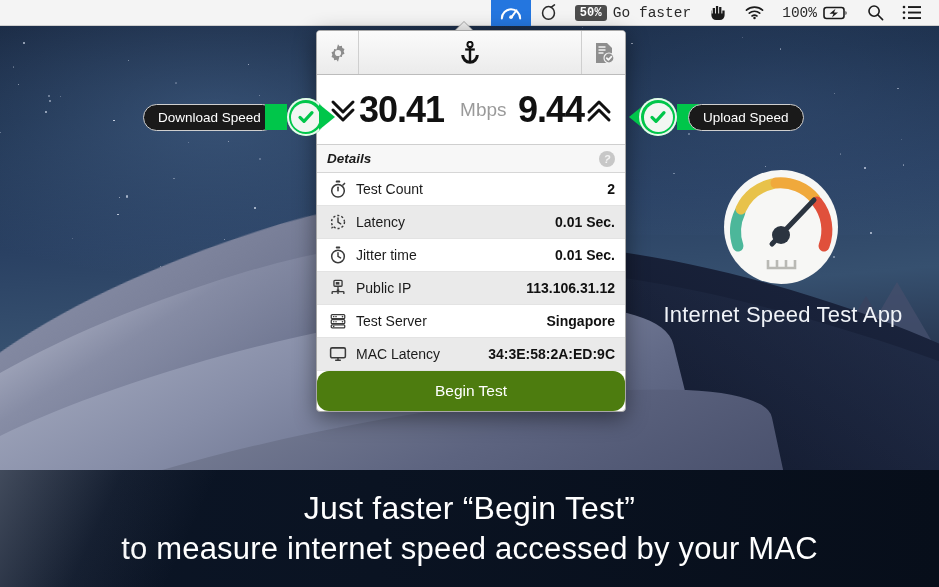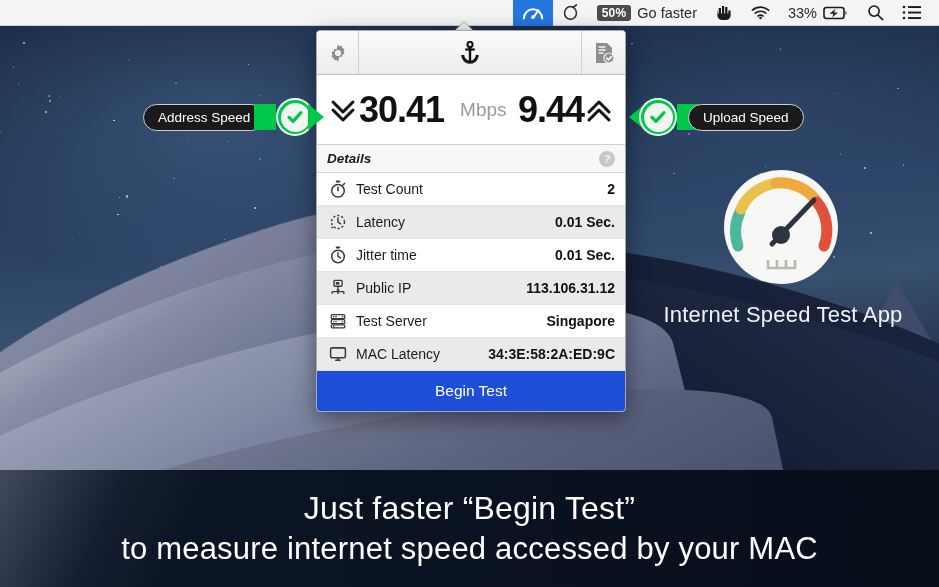--- a/index.html
+++ b/index.html
@@ -46,21 +46,21 @@
     transform: rotate(14deg); border-radius: 45% 55% 0 0 / 28% 24% 0 0; }
   .mtn-wrap { position:absolute; right:0; top:36%; width:42%; height:22%; overflow:hidden; }
   .peak { position:absolute; bottom:0; width:0; height:0; border-style:solid;
     border-color: transparent transparent #39435f transparent; opacity:.85; }
 
   
   .menubar { position:absolute; left:0; top:0; width:939px; height:26px;
     background:#f4f4f4; display:flex; align-items:center; justify-content:flex-end;
     border-bottom:1px solid #d0d0d0; padding-right:8px; gap:0; }
   .mb-item { display:flex; align-items:center; height:26px; padding:0 9px;
-    font-size:14px; color:#1b1b1b; gap:6px; }
+    font-size:14px; color:#1b1b1b; gap:6px;font-family:Liberation Mono, monospace; }
   .mb-item.active { background:#2476df; }
   .mb-badge { background:#4d4d4d; color:#fff; font-size:12px; font-weight:bold;
     border-radius:3px; padding:1px 5px; letter-spacing:.2px; }
   .mb-text { font-size:14.5px; color:#2a2a2a; }
   .mb-pct { font-size:14.5px; color:#2a2a2a; }
 
   
   .popover { position:absolute; left:316px; top:30px; width:310px;
     background:#fff; border:1px solid #a8a8a8; border-radius:4px;
     box-shadow: 0 6px 22px rgba(0,0,0,.45); overflow:hidden; }
@@ -91,22 +91,22 @@
     display:flex; align-items:center; justify-content:center; }
 
   .row { height:33px; display:flex; align-items:center; padding:0 10px;
     border-bottom:1px solid #e3e3e3; }
   .row.alt { background:#eaeaea; }
   .row .ico { width:22px; display:flex; align-items:center; justify-content:center;
     margin-right:7px; }
   .row .lbl { font-size:14px; color:#1b1b1b; }
   .row .val { margin-left:auto; font-size:14px; font-weight:bold; color:#111; }
 
-  .begin-btn { height:40px; background:#1d4ed8; color:#fff; display:flex;
-    align-items:center; justify-content:center; font-size:15.5px; }
+  .begin-btn { height:40px; background:#4d7c0f; color:#fff; display:flex;
+    align-items:center; justify-content:center; font-size:15.5px;border-radius:12px; }
 
   
   .callout { position:absolute; display:flex; align-items:center; }
   .callout .pill { background:#1a1a1a; border:1.5px solid #cfcfcf; border-radius:16px;
     height:27px; display:flex; align-items:center; padding:0 14px;
     font-size:13.5px; color:#fff; }
   .check { width:38px; height:38px; border-radius:50%; background:#00c64a;
     display:flex; align-items:center; justify-content:center;
     box-shadow: 0 0 0 2px #eaf7ee inset; }
   .check .inner { width:29px; height:29px; border-radius:50%; background:#f2f6f2;
@@ -271,21 +271,21 @@
     </div>
     <div class="mb-item">
       <svg width="19" height="15" viewBox="0 0 20 15">
         <path d="M1.5 5 A13 13 0 0 1 18.5 5" fill="none" stroke="#1b1b1b" stroke-width="1.7" stroke-linecap="round"></path>
         <path d="M4.5 8.2 A8.5 8.5 0 0 1 15.5 8.2" fill="none" stroke="#1b1b1b" stroke-width="1.7" stroke-linecap="round"></path>
         <path d="M7.4 11.2 A4.5 4.5 0 0 1 12.6 11.2" fill="none" stroke="#1b1b1b" stroke-width="1.7" stroke-linecap="round"></path>
         <circle cx="10" cy="13.4" r="1.3" fill="#1b1b1b"></circle>
       </svg>
     </div>
     <div class="mb-item">
-      <span class="mb-pct">33%</span>
+      <span class="mb-pct">100%</span>
       <svg width="26" height="14" viewBox="0 0 26 14">
         <rect x="1" y="1.5" width="20" height="11" rx="2.5" fill="none" stroke="#1b1b1b" stroke-width="1.6"></rect>
         <path d="M22.5 5 v4 a2.4 2.4 0 0 0 0-4z" fill="#1b1b1b"></path>
         <path d="M12.5 2.8 L6.5 7.8 h4 L9 11.5 L15 6.5 h-4z" fill="#1b1b1b"></path>
       </svg>
     </div>
     <div class="mb-item">
       <svg width="17" height="17" viewBox="0 0 18 18">
         <circle cx="7.5" cy="7.5" r="5.4" fill="none" stroke="#1b1b1b" stroke-width="1.7"></circle>
         <path d="M11.6 11.6 L16.5 16.5" stroke="#1b1b1b" stroke-width="1.7" stroke-linecap="round"></path>
@@ -424,21 +424,21 @@
           </span>
           <span class="lbl">MAC Latency</span>
           <span class="val">34:3E:58:2A:ED:9C</span>
         </div>
       </div>
 
     <div class="begin-btn">Begin Test</div>
   </div>
 
   <div class="callout" style="left:143px; top:98px;">
-    <span class="pill">Address Speed</span>
+    <span class="pill">Download Speed</span>
     <span class="green-block"></span>
     <span class="check">
       <span class="inner">
         <svg width="20" height="20" viewBox="0 0 20 20">
           <path d="M4 10.4 L8 14.4 L16 5.6" fill="none" stroke="#00c64a" stroke-width="3.2" stroke-linecap="round" stroke-linejoin="round"></path>
         </svg>
       </span>
     </span>
     <span class="arrow-r"></span>
   </div>

